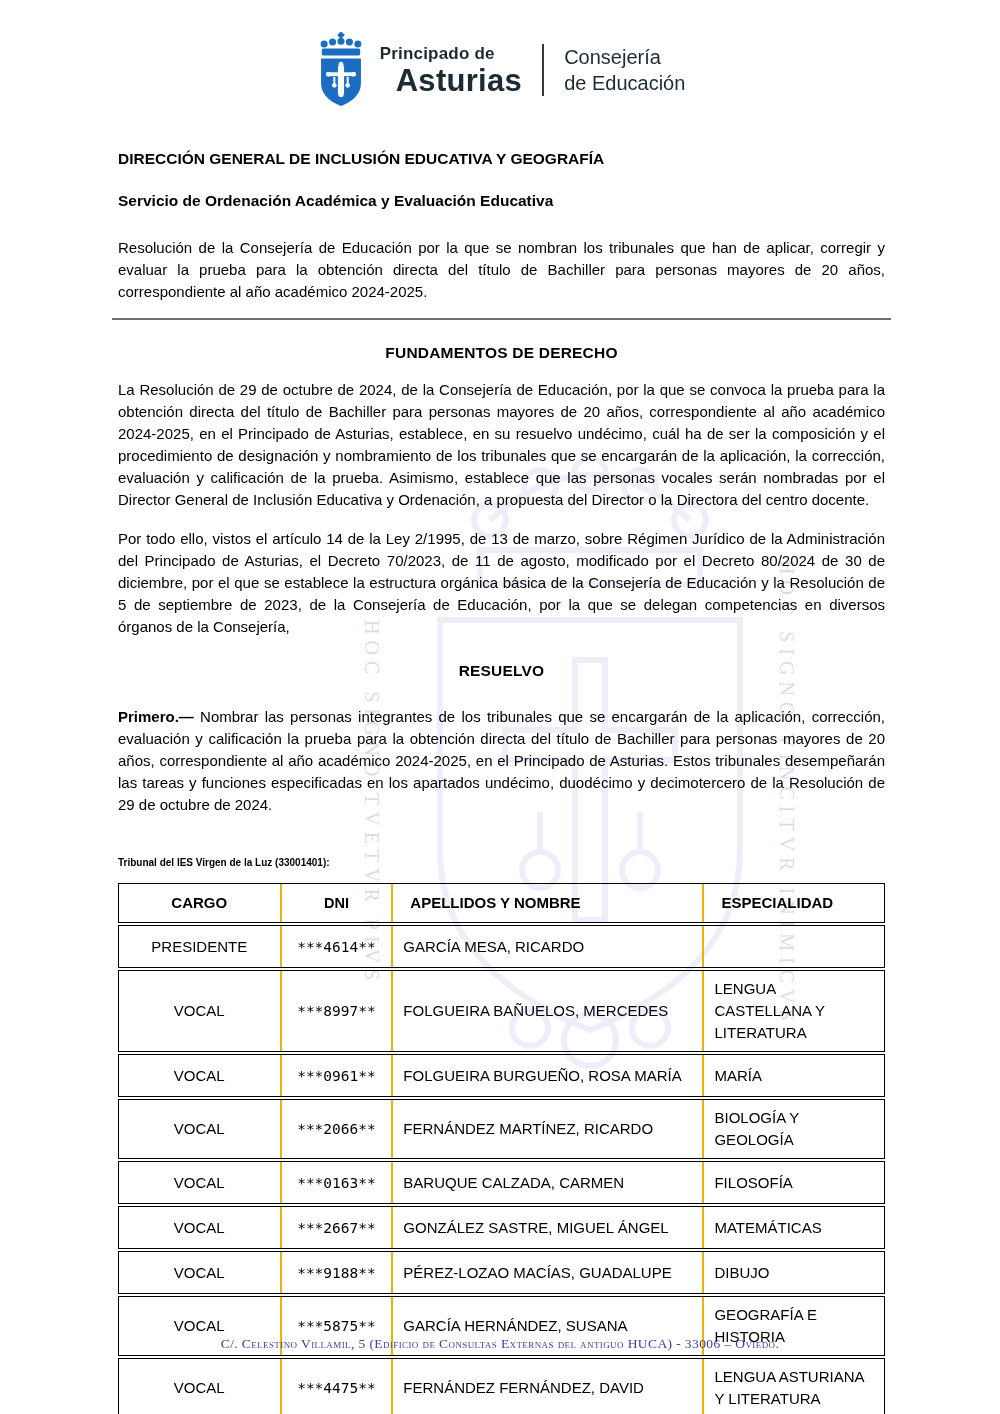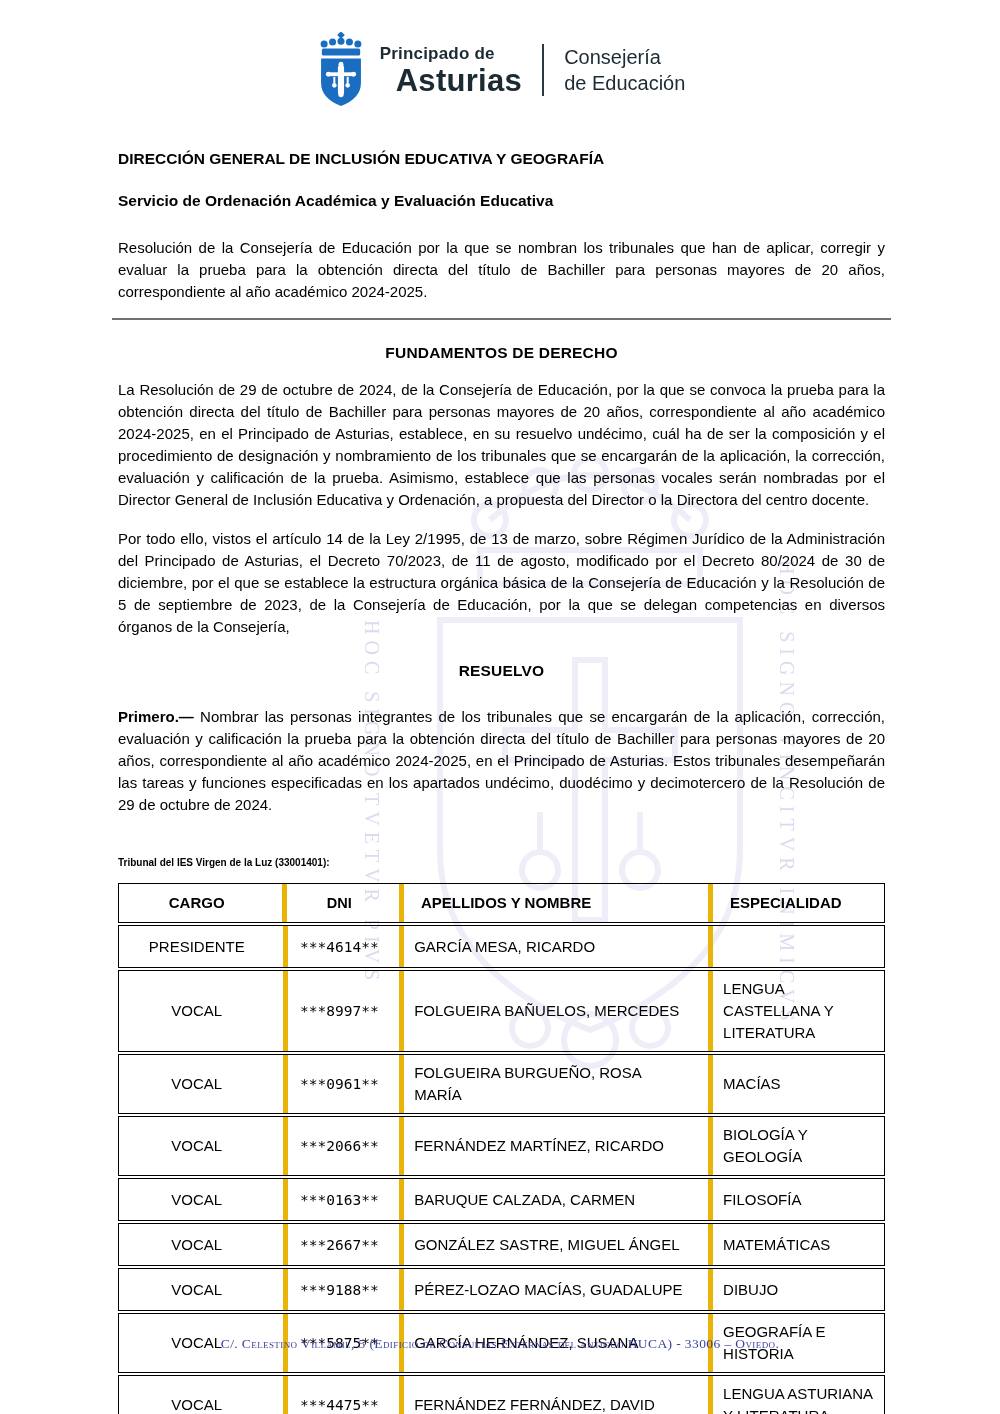--- a/index.html
+++ b/index.html
@@ -71,21 +71,21 @@
     box-sizing:border-box;
   }
   .trow:first-child{margin-top:0;}
   .tcell{
     box-sizing:border-box;
     padding:7px 10px;
     display:flex;
     align-items:center;
     line-height:22px;
   }
-  .tcell + .tcell{border-left:5px solid #eab308;margin-left:8px;}
+  .tcell + .tcell{border-left:2px solid #eab308;}
   .col-cargo{width:161px;justify-content:center;text-align:center;}
   .col-dni{width:112px;justify-content:center;text-align:center;font-family:"DejaVu Sans Mono","Liberation Mono",monospace;font-size:14.5px;}
   .col-nombre{width:312px;}
   .col-esp{width:182px;}
   .thead .tcell{font-weight:bold;min-height:38px;}
   .thead .col-nombre,.thead .col-esp{justify-content:flex-start;padding-left:17px;}
   .trow:not(.thead) .tcell{min-height:41px;}
   
   .footer{
     position:absolute;
@@ -197,21 +197,21 @@
       <div class="trow">
         <div class="tcell col-cargo">VOCAL</div>
         <div class="tcell col-dni">***8997**</div>
         <div class="tcell col-nombre">FOLGUEIRA BAÑUELOS, MERCEDES</div>
         <div class="tcell col-esp">LENGUA CASTELLANA Y LITERATURA</div>
       </div>
       <div class="trow">
         <div class="tcell col-cargo">VOCAL</div>
         <div class="tcell col-dni">***0961**</div>
         <div class="tcell col-nombre">FOLGUEIRA BURGUEÑO, ROSA MARÍA</div>
-        <div class="tcell col-esp">MACÍAS</div>
+        <div class="tcell col-esp">MARÍA</div>
       </div>
       <div class="trow">
         <div class="tcell col-cargo">VOCAL</div>
         <div class="tcell col-dni">***2066**</div>
         <div class="tcell col-nombre">FERNÁNDEZ MARTÍNEZ, RICARDO</div>
         <div class="tcell col-esp">BIOLOGÍA Y GEOLOGÍA</div>
       </div>
       <div class="trow">
         <div class="tcell col-cargo">VOCAL</div>
         <div class="tcell col-dni">***0163**</div>

